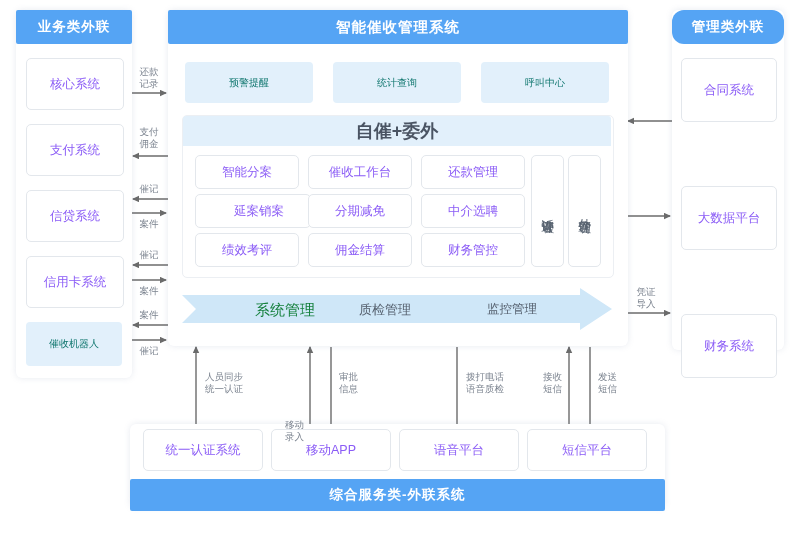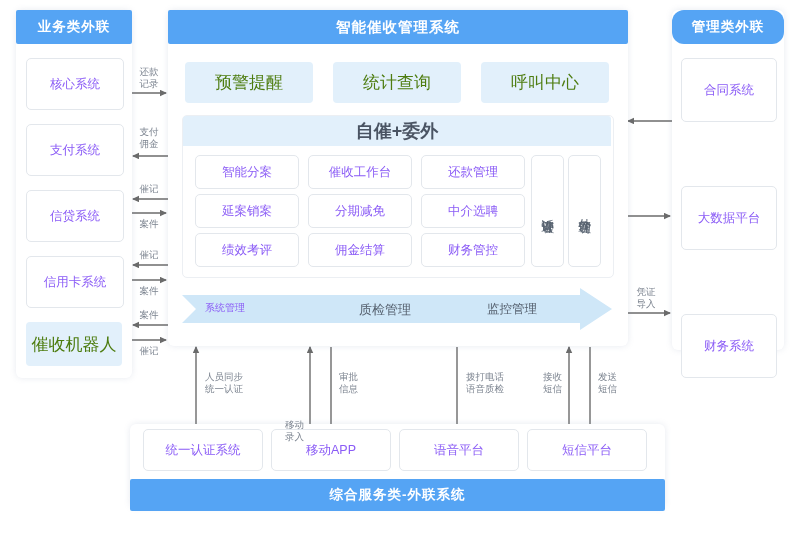--- a/index.html
+++ b/index.html
@@ -27,21 +27,21 @@
   }
   .obox{
     position:absolute;background:#ffffff;
     border:1px solid #e3e7ec;border-radius:5px;
     display:flex;align-items:center;justify-content:center;
     font-size:12.5px;color:#8b5cf6;text-align:center;line-height:1.3;
   }
   .lbox{
     position:absolute;background:#e2f0fb;border-radius:4px;
     display:flex;align-items:center;justify-content:center;
-    font-size:17px;color:#4d7c0f;text-align:center;
+    font-size:10px;color:#0f766e;text-align:center;
   }
   .vbox{
     position:absolute;background:#ffffff;
     border:1px solid #e3e7ec;border-radius:5px;
     display:flex;align-items:center;justify-content:center;
     font-size:12.5px;color:#55606e;
     writing-mode:vertical-rl;text-orientation:upright;
     letter-spacing:1px;line-height:1;
   }
   .secthead{
@@ -122,37 +122,37 @@
   <div class="lbox" style="left:333px;top:62px;width:128px;height:41px;">统计查询</div>
   <div class="lbox" style="left:481px;top:62px;width:128px;height:41px;">呼叫中心</div>
 
   <div class="obox" style="left:182px;top:115px;width:430px;height:161px;background:#fff;border-color:#eceff3;"></div>
   <div class="secthead" style="left:183px;top:116px;width:428px;height:30px;">自催+委外</div>
 
   <div class="obox" style="left:195px;top:155px;width:102px;height:32px;">智能分案</div>
   <div class="obox" style="left:308px;top:155px;width:102px;height:32px;">催收工作台</div>
   <div class="obox" style="left:421px;top:155px;width:102px;height:32px;">还款管理</div>
 
-  <div class="obox" style="left:195px;top:194px;width:102px;height:32px;">延案销案</div>
+  <div class="obox" style="left:195px;top:194px;width:102px;height:32px;padding-left:12px;">延案销案</div>
   <div class="obox" style="left:308px;top:194px;width:102px;height:32px;">分期减免</div>
   <div class="obox" style="left:421px;top:194px;width:102px;height:32px;">中介选聘</div>
 
   <div class="obox" style="left:195px;top:233px;width:102px;height:32px;">绩效考评</div>
   <div class="obox" style="left:308px;top:233px;width:102px;height:32px;">佣金结算</div>
   <div class="obox" style="left:421px;top:233px;width:102px;height:32px;">财务管控</div>
 
   <div class="vbox" style="left:531px;top:155px;width:31px;height:110px;">诉讼管理</div>
   <div class="vbox" style="left:568px;top:155px;width:31px;height:110px;">外访管理</div>
 
   <div class="chev" style="left:182px;top:288px;width:430px;height:42px;">
     <svg width="430" height="42" viewBox="0 0 430 42">
       <path d="M0,7 L398,7 L398,0 L430,21 L398,42 L398,35 L0,35 L14,21 Z" fill="#cfe7f8"></path>
     </svg>
   </div>
-  <div style="position:absolute;left:205px;top:301px;width:110px;text-align:left;font-size:10px;color:#8b5cf6;">系统管理</div>
+  <div style="position:absolute;left:205px;top:301px;width:110px;text-align:right;font-size:15px;color:#15803d;">系统管理</div>
   <div style="position:absolute;left:330px;top:301px;width:110px;text-align:center;font-size:13px;color:#55606e;">质检管理</div>
   <div style="position:absolute;left:457px;top:301px;width:110px;text-align:center;font-size:12.5px;color:#55606e;">监控管理</div>
 
   <div class="panel" style="left:672px;top:10px;width:112px;height:340px;"></div>
 
   <div class="bluebar" style="left:672px;top:10px;width:112px;height:34px;border-radius:12px;">管理类外联</div>
 
   <div class="obox" style="left:681px;top:58px;width:94px;height:62px;">合同系统</div>
   <div class="obox" style="left:681px;top:186px;width:94px;height:62px;">大数据平台</div>
   <div class="obox" style="left:681px;top:314px;width:94px;height:62px;">财务系统</div>

